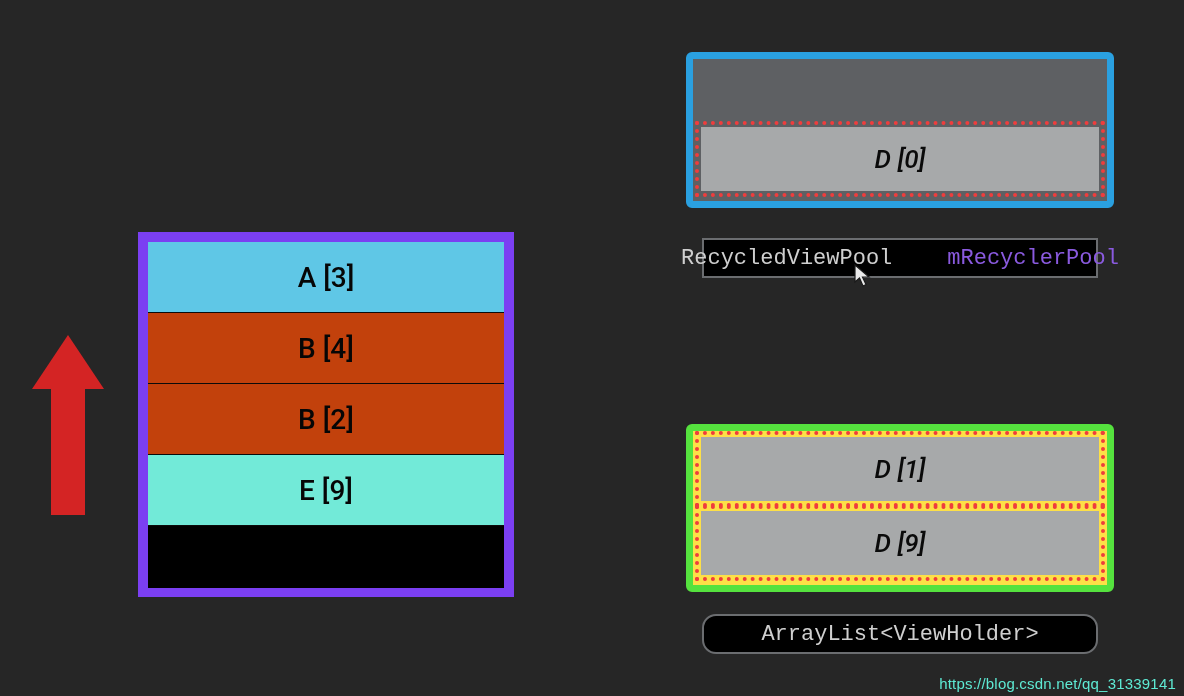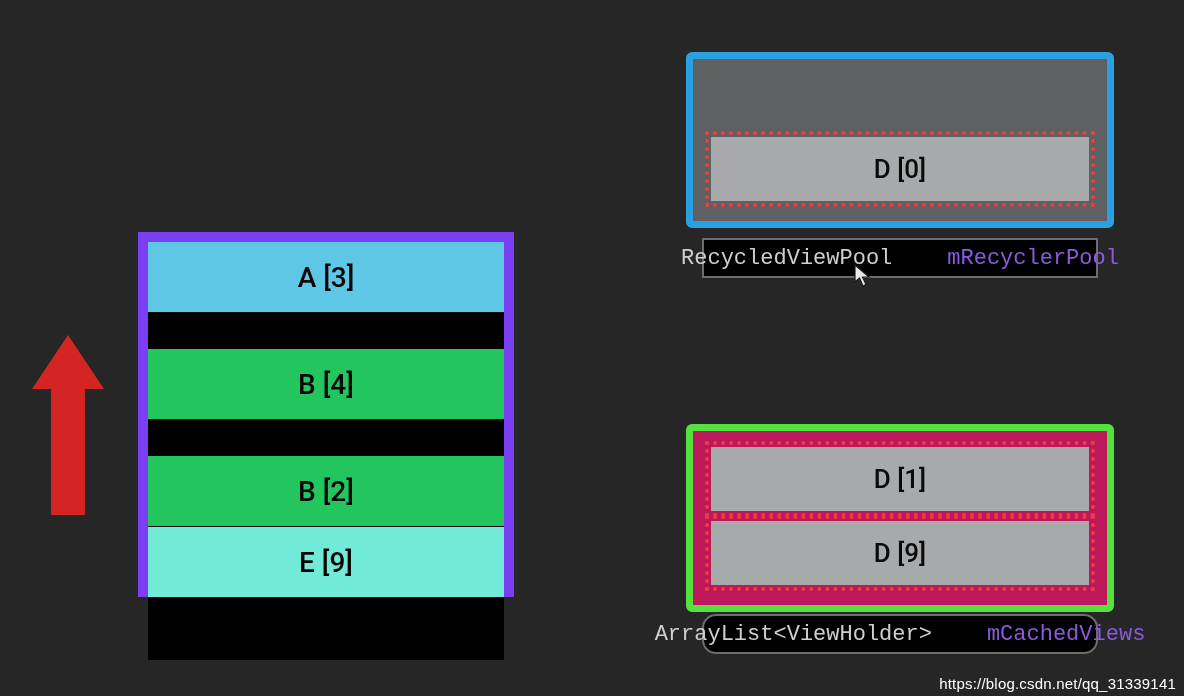--- a/index.html
+++ b/index.html
@@ -52,48 +52,48 @@
     display: flex;
     align-items: center;
     justify-content: center;
     font-size: 28px;
     font-weight: 500;
     color: #060606;
     box-sizing: border-box;
   }
   .row:last-child { border-bottom: none; }
   .row-A  { background: #5fc7e6; }
-  .row-B  { background: #22c55e; margin-top: 36px; }
+  .row-B  { background: #c2410c; }
   .row-E  { background: #72ead8; }
   .row-blank {
     background: #000;
     height: 62px;
   }
 
   
   .pool {
     position: absolute;
     box-sizing: border-box;
-    padding: 10px;
+    font-style: italic;
   }
   .pool-recycler {
     left: 686px;
     top: 52px;
     width: 428px;
     border: 7px solid #2aa0e0;
     border-radius: 6px;
     background: #5e6063;
   }
   .pool-cached {
     left: 686px;
     top: 424px;
     width: 428px;
     border: 7px solid #55e23e;
     border-radius: 6px;
-    background: #be185d;
+    background: #fde047;
   }
   .pool-recycler .spacer {
     height: 62px;
   }
   .dotted-item {
     position: relative;
     height: 64px;
     background: #a7a9aa;
     margin: 6px 8px 10px 8px;
     display: flex;
@@ -148,21 +148,21 @@
     height: 24px;
     pointer-events: none;
   }
 
   
   .watermark {
     position: absolute;
     right: 8px;
     bottom: 4px;
     font-size: 15px;
-    color: #ffffff;
+    color: #5eead4;
     font-family: sans-serif;
     letter-spacing: 0.2px;
   }
 </style>
 </head>
 <body>
 
 <div class="arrow">
   <div class="head"></div>
   <div class="shaft"></div>
@@ -188,16 +188,15 @@
 <svg class="cursor" viewBox="0 0 18 24">
   <path d="M1 1 L1 18 L5.5 14 L9 22 L12 20.5 L8.5 13 L15 13 Z" fill="#e9e9e9" stroke="#1a1a1a" stroke-width="1.2"></path>
 </svg>
 
 <div class="pool pool-cached">
   <div class="dotted-item">D [1]</div>
   <div class="dotted-item">D [9]</div>
 </div>
 <div class="pool-caption caption-cached">
   <span>ArrayList&lt;ViewHolder&gt;</span>
-  <span class="var">mCachedViews</span>
 </div>
 
 <div class="watermark">https://blog.csdn.net/qq_31339141</div>
 
 </body></html>

